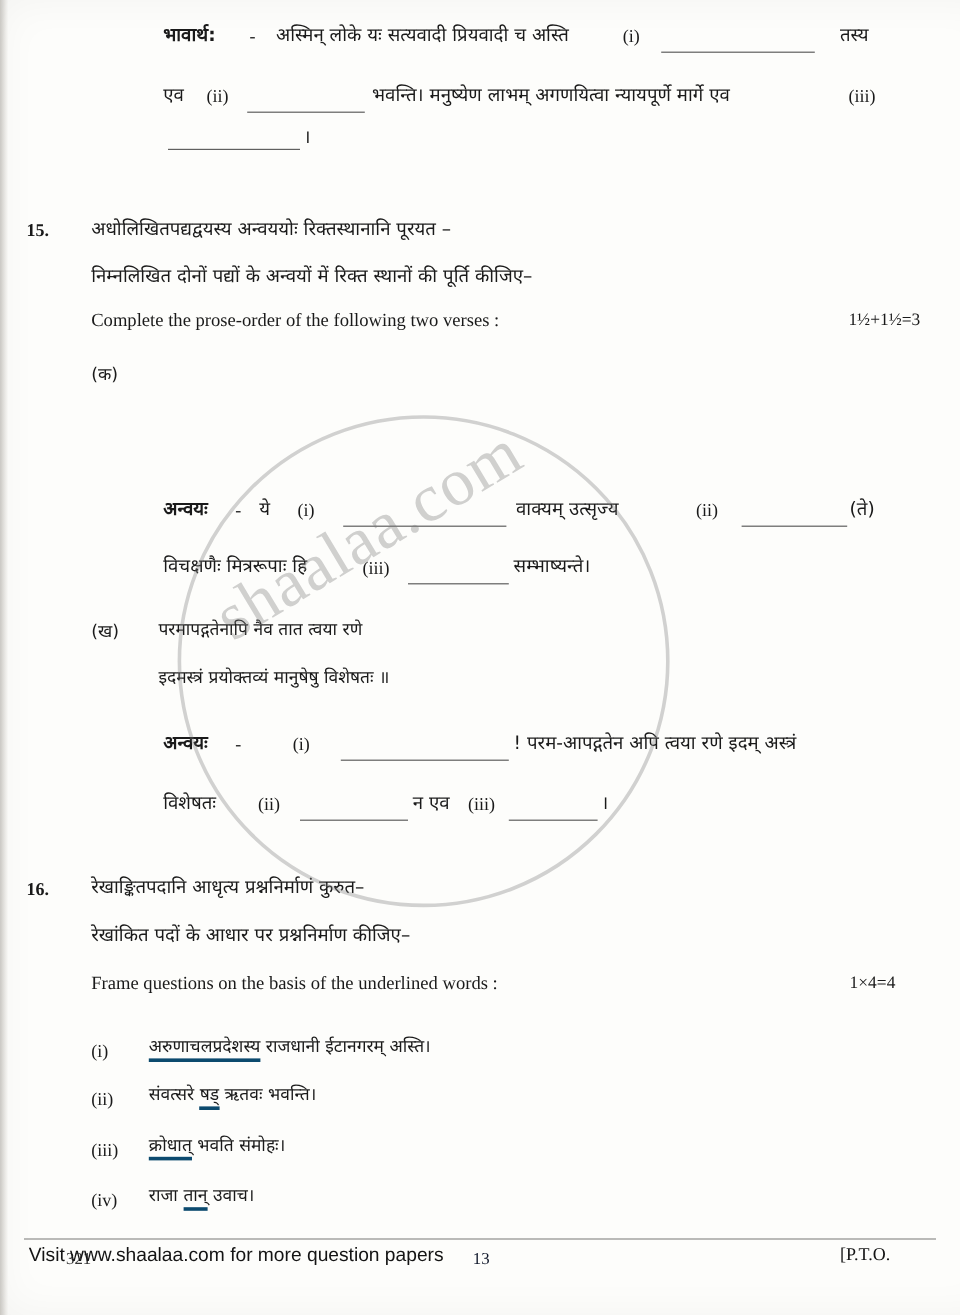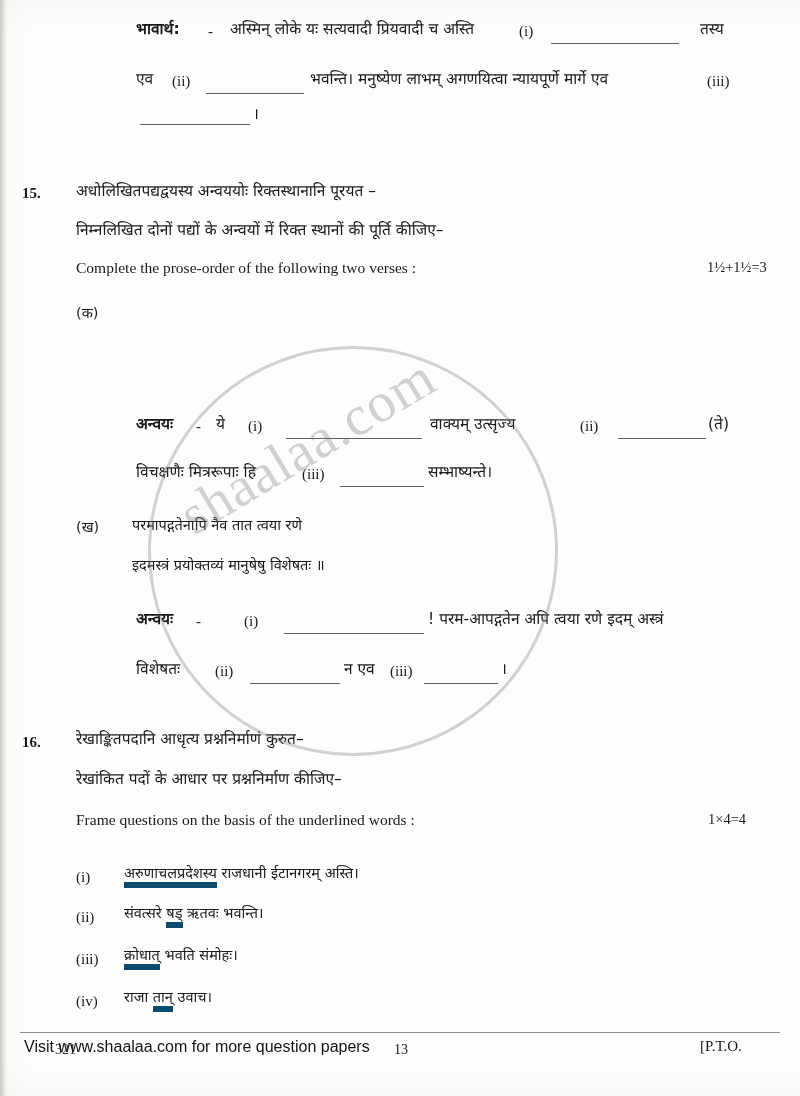--- a/index.html
+++ b/index.html
@@ -78,21 +78,21 @@
   
   .rule {
     position: absolute;
     height: 1px;
     background: #2b2b2b;
     opacity: .75;
   }
 
   
   .uline {
-    border-bottom: 6px solid #0c4a6e;
+    border-bottom: 3px solid #0c4a6e;
     padding-bottom: 1px;
   }
 
   
   .wm {
     position: absolute;
     left: 148px;
     top: 346px;
     width: 404px;
     height: 404px;

